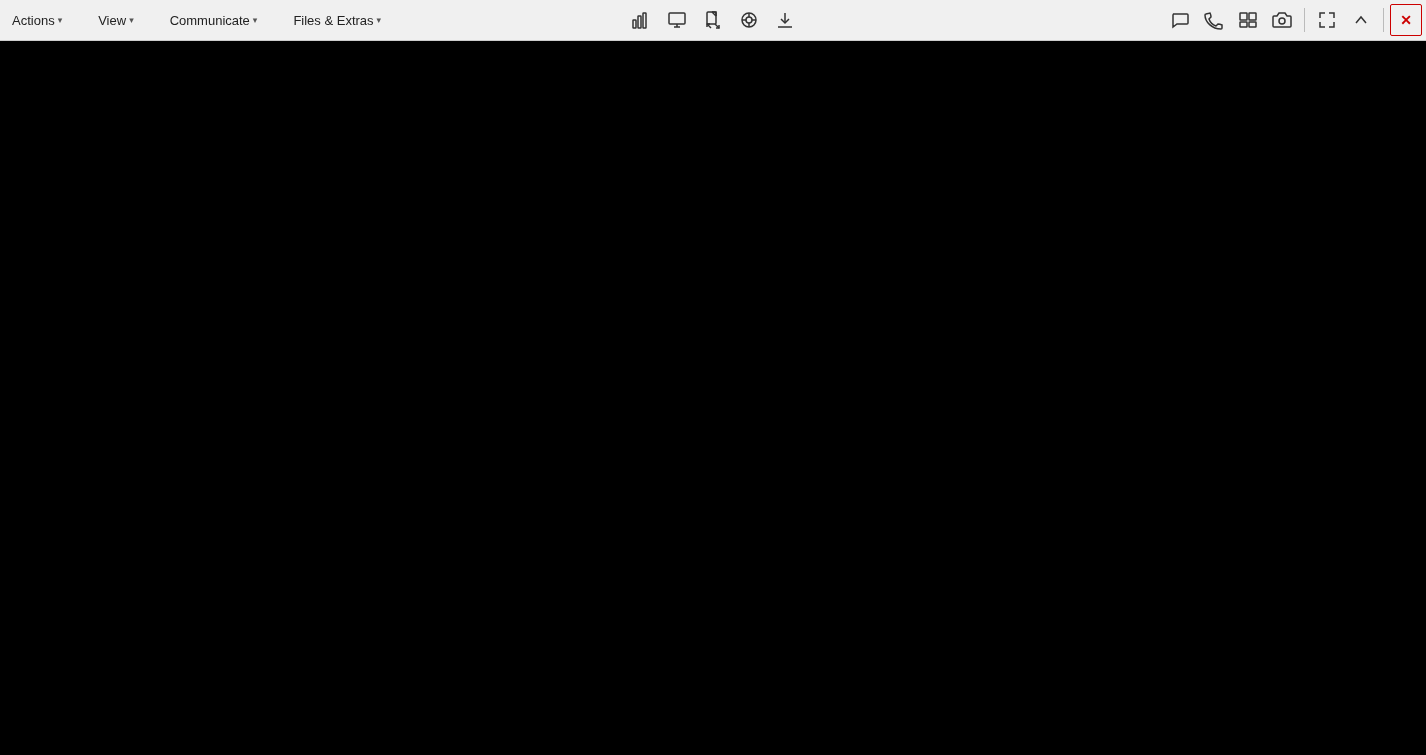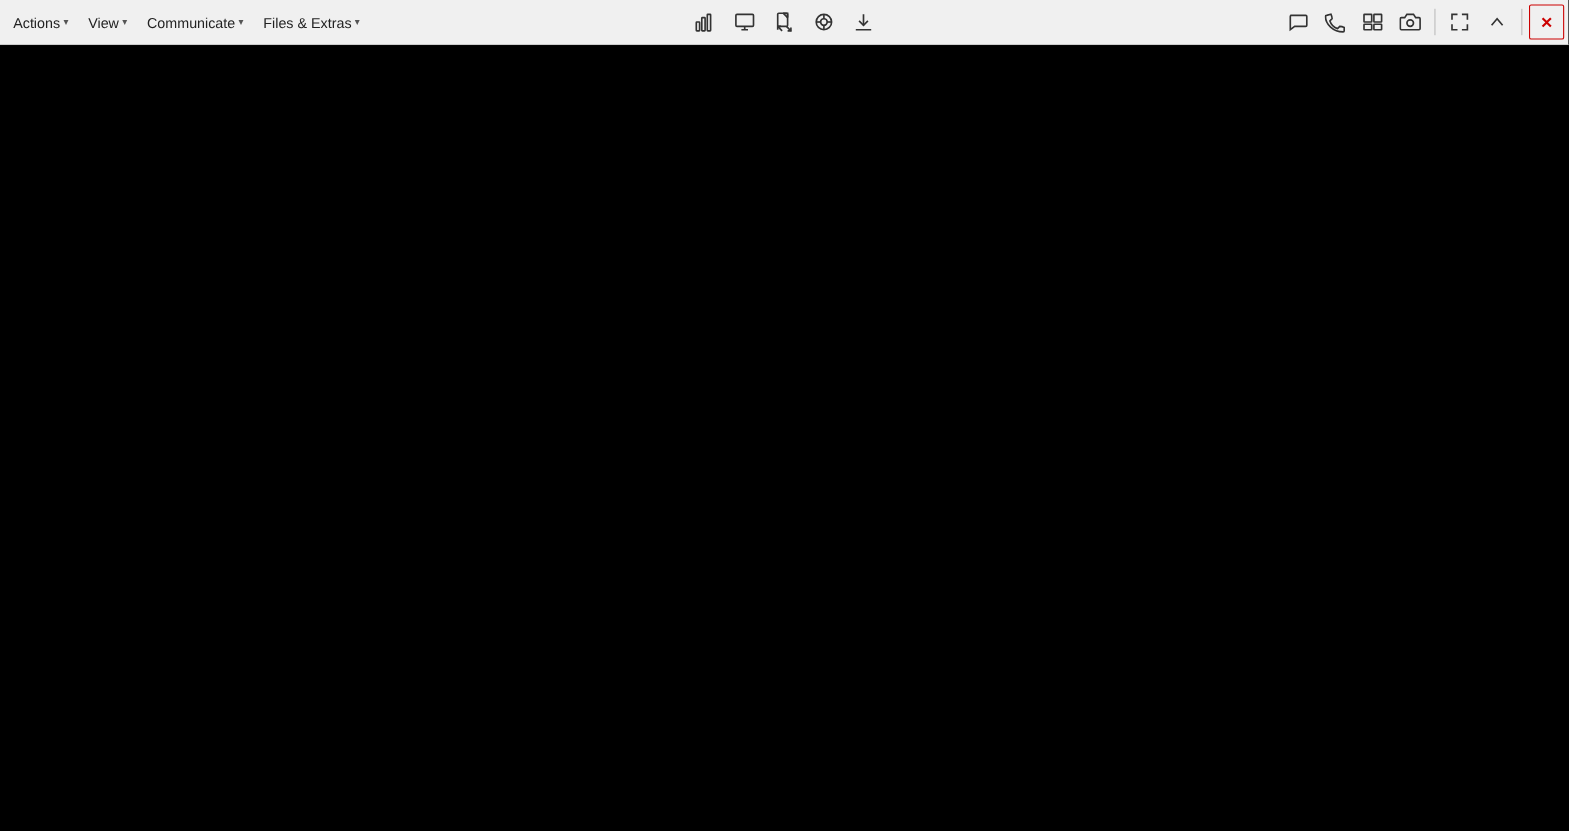--- a/index.html
+++ b/index.html
@@ -23,21 +23,21 @@
       border-bottom: 1px solid #ccc;
       display: flex;
       align-items: center;
       justify-content: space-between;
       padding: 0 4px;
     }
 
     #toolbar-left {
       display: flex;
       align-items: center;
-      gap: 2px;
+      gap: 20px;
       text-align: center;
     }
 
     #toolbar-center {
       display: flex;
       align-items: center;
       gap: 4px;
       position: absolute;
       left: 50%;
       transform: translateX(-50%);

